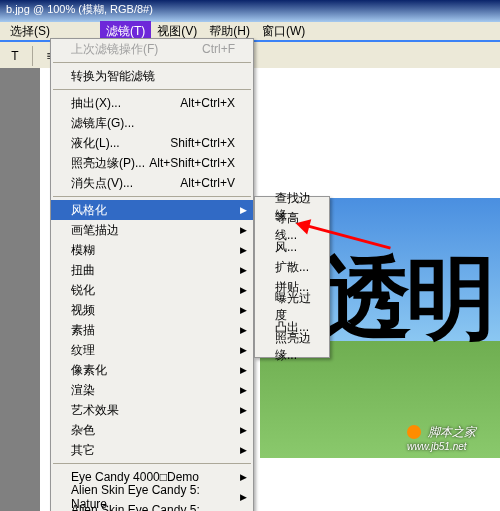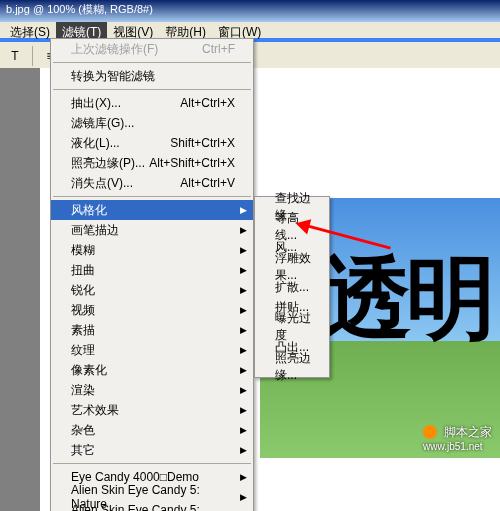--- a/index.html
+++ b/index.html
@@ -1,32 +1,32 @@
 <!DOCTYPE html>
 <html><head>
 <meta charset="utf-8">
 <style>
   * { margin: 0; padding: 0; box-sizing: border-box; font-family: "Microsoft YaHei", sans-serif; font-size: 12px; }
   body { width: 500px; height: 511px; background: #e0dfe3; overflow: hidden; position: relative; }
   .titlebar { height: 22px; background: linear-gradient(#0a246a,#a6caf0); color: #fff; padding: 2px 6px; display: flex; align-items: flex-start; }
   .titlebar span { font-size: 11px; }
-  .menubar { height: 20px; background: #ece9d8; display: flex; align-items: flex-start; padding: 0 4px; border-bottom: 4px solid #3b82f6; }
+  .menubar { height: 20px; background: #ece9d8; display: flex; align-items: center; padding: 0 4px; border-bottom: 2px solid #3b82f6; }
   .menubar .menu-item { padding: 2px 6px; cursor: default; }
-  .menubar .menu-item.active { background: #404040; color: #fff; }
+  .menubar .menu-item.active { background: #6d28d9; color: #fff; margin-left: 44px; }
   .toolbar { height: 28px; background: #ece9d8; border-bottom: 1px solid #aca899; display: flex; align-items: center; padding: 0 4px; gap: 4px; }
   .tb-btn { width: 22px; height: 22px; border: 1px solid transparent; display: flex; align-items: center; justify-content: center; }
   .tb-sep { width: 1px; height: 20px; background: #aca899; margin: 0 2px; }
   .swatch { width: 28px; height: 14px; background: #000; border: 1px solid #888; }
   .toolbar2 { height: 24px; background: #ece9d8; border-bottom: 1px solid #aca899; padding: 0 4px; display: flex; align-items: center; gap: 4px; }
   .tb2-btn { width: 20px; height: 20px; border: 1px solid #888; background: #fff; }
   .canvas-area { position: absolute; left: 0; top: 68px; right: 0; bottom: 0; background: #808080; }
   .document { position: absolute; left: 40px; top: 0; right: 0; bottom: 0; background: #fff; }
   .doc-image { position: absolute; right: 0; top: 130px; width: 240px; height: 260px; background: linear-gradient(#4a8fe0 0%, #8bc7f2 55%, #6fae51 55%, #8ac96c 100%); }
   .doc-text { position: absolute; top: 40px; right: 10px; font-size: 90px; font-weight: 900; color: #000; letter-spacing: -6px; margin-left: 16px; }
-  .watermark { position: absolute; bottom: 6px; right: 8px; color: #fff; font-size: 14px; text-shadow: 0 0 3px #000; }
+  .watermark { position: absolute; bottom: 6px; right: 24px; color: #fff; font-size: 14px; text-shadow: 0 0 3px #000; font-style: italic; }
   .wm-logo { display: inline-block; width: 14px; height: 14px; border-radius: 7px; background: #ff8c00; vertical-align: middle; margin-right: 3px; }
   .arrow { position: absolute; left: 302px; top: 235px; z-index: 50; transform: rotate(15deg); }
   .arrow-line { width: 90px; height: 3px; background: #f00; }
   .arrow-head { position: absolute; left: -8px; top: -6px; width: 0; height: 0; border-right: 14px solid #f00; border-top: 8px solid transparent; border-bottom: 8px solid transparent; }
   .dropdown { position: absolute; background: #f1f0ec; border: 1px solid #979797; box-shadow: 2px 2px 3px rgba(0,0,0,0.3); z-index: 30; }
   .dd-main { left: 50px; top: 38px; width: 204px; }
   .dd-sub { left: 254px; top: 196px; width: 76px; }
   .dd-item { height: 20px; display: flex; align-items: center; padding: 0 18px 0 20px; position: relative; cursor: default; }
   .dd-item.disabled { color: #a0a0a0; }
   .dd-item.highlight { background: #316ac5; color: #fff; }
@@ -179,23 +179,20 @@
     <div class="dd-item">
       <span>查找边缘</span>
     </div>
     <div class="dd-item">
       <span>等高线...</span>
     </div>
     <div class="dd-item">
       <span>风...</span>
     </div>
     <div class="dd-item">
-      <span>浮雕效果...</span>
-    </div>
-    <div class="dd-item">
       <span>扩散...</span>
     </div>
     <div class="dd-item">
       <span>拼贴...</span>
     </div>
     <div class="dd-item">
       <span>曝光过度</span>
     </div>
     <div class="dd-item">
       <span>凸出...</span>

